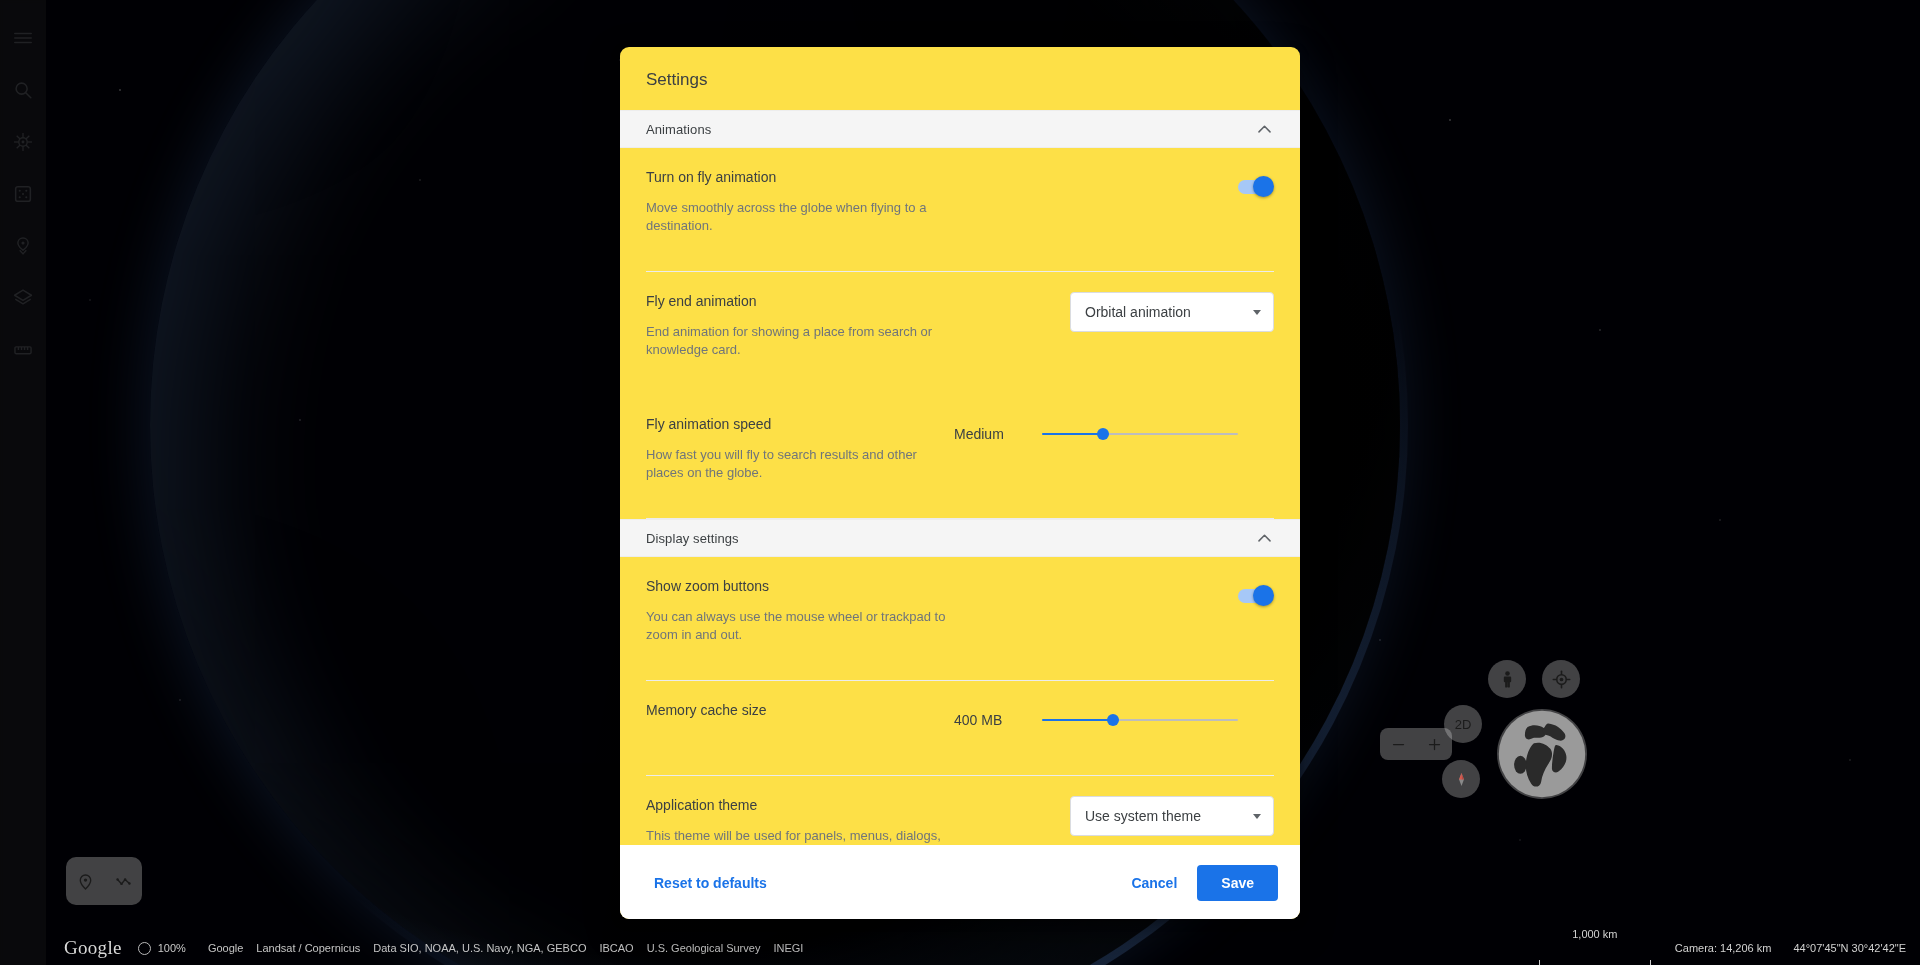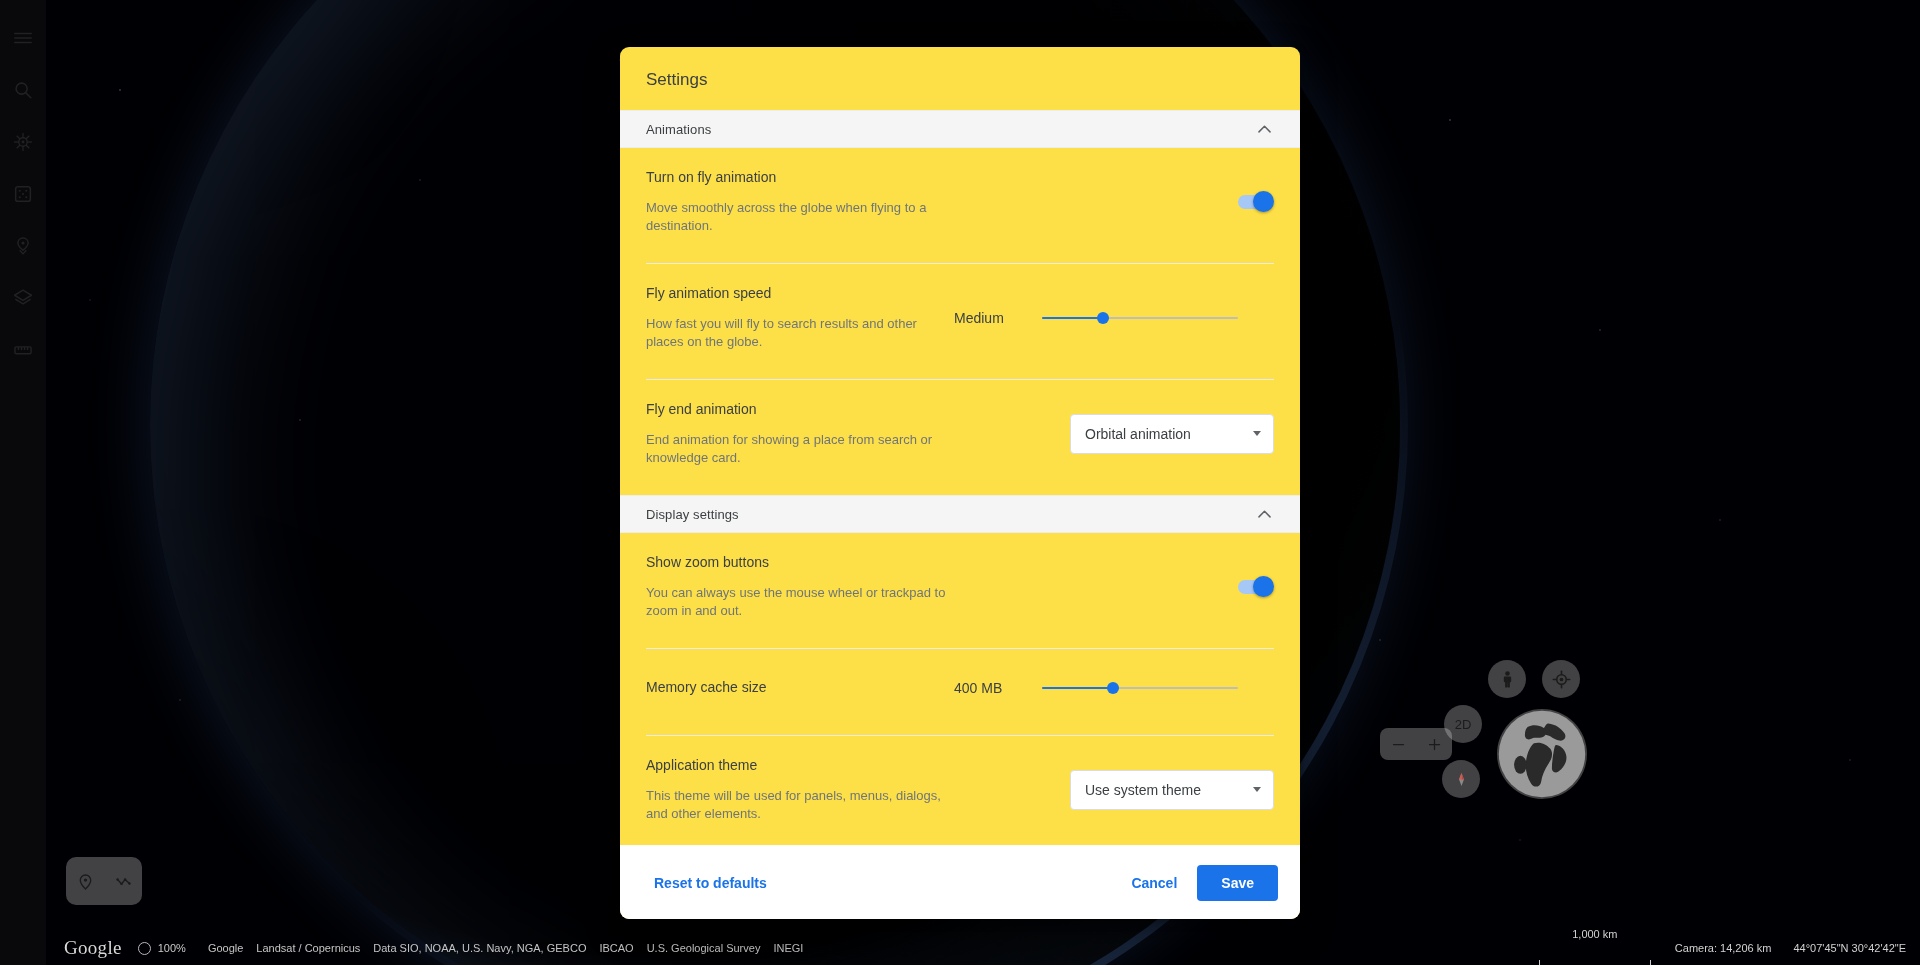--- a/index.html
+++ b/index.html
@@ -249,22 +249,22 @@
     color: #3c4043;
     letter-spacing: .1px;
     text-align: center;
   }
   .chev { width: 19px; height: 19px; color: #5f6368; }
 
   .rows { padding: 0 26px; }
 
   .row {
     display: flex;
-    align-items: center;
-    padding: 20px 0 28px 0;
+    align-items: flex-start;
+    padding: 20px 0 36px 0;
     border-bottom: 1px solid #ececec;
     min-height: 56px;
   }
   .row.last { border-bottom: none; }
 
   .row-text { width: 308px; flex-shrink: 0; }
   .row-title {
     font-size: 14px;
     color: #3c4043;
     line-height: 19px;
@@ -585,50 +585,50 @@
             <div class="row-title">Turn on fly animation</div>
             <div class="row-desc">Move smoothly across the globe when flying to a destination.</div>
           </div>
           <div class="row-control toggle-align">
             <div class="switch">
               <div class="knob"></div>
             </div>
           </div>
         </div>
 
+        <div class="row last">
+          <div class="row-text">
+            <div class="row-title">Fly end animation</div>
+            <div class="row-desc">End animation for showing a place from search or knowledge card.</div>
+          </div>
+          <div class="row-control select-align">
+            <div class="select">
+              <span>Orbital animation</span>
+              <span class="caret"></span>
+            </div>
+          </div>
+        </div>
+
         <div class="row">
           <div class="row-text">
             <div class="row-title">Fly animation speed</div>
             <div class="row-desc">How fast you will fly to search results and other places on the globe.</div>
           </div>
           <div class="row-control">
             <div class="slider-wrap">
               <span class="slider-value">Medium</span>
               <div class="slider">
                 <div class="track"></div>
                 <div class="fill" style="width: 31%;"></div>
                 <div class="thumb" style="left: 31%;"></div>
               </div>
             </div>
           </div>
         </div>
 
-        <div class="row last">
-          <div class="row-text">
-            <div class="row-title">Fly end animation</div>
-            <div class="row-desc">End animation for showing a place from search or knowledge card.</div>
-          </div>
-          <div class="row-control select-align">
-            <div class="select">
-              <span>Orbital animation</span>
-              <span class="caret"></span>
-            </div>
-          </div>
-        </div>
-
       </div>
 
       <div class="section-header">
         <span class="section-header-title">Display settings</span>
         <svg class="chev" viewBox="0 0 24 24" fill="none" stroke="#5f6368" stroke-width="1.9" stroke-linecap="round" stroke-linejoin="round">
           <polyline points="5,15 12,8 19,15"></polyline>
         </svg>
       </div>
 
       <div class="rows">

